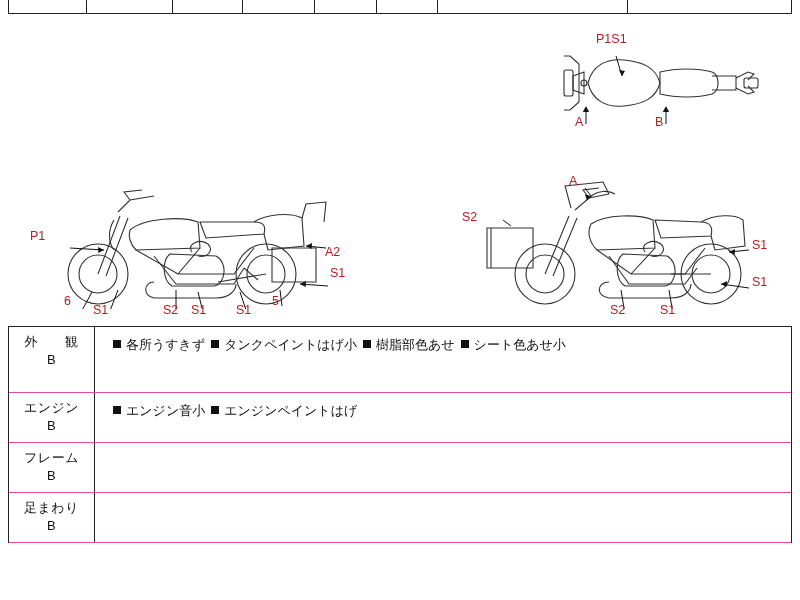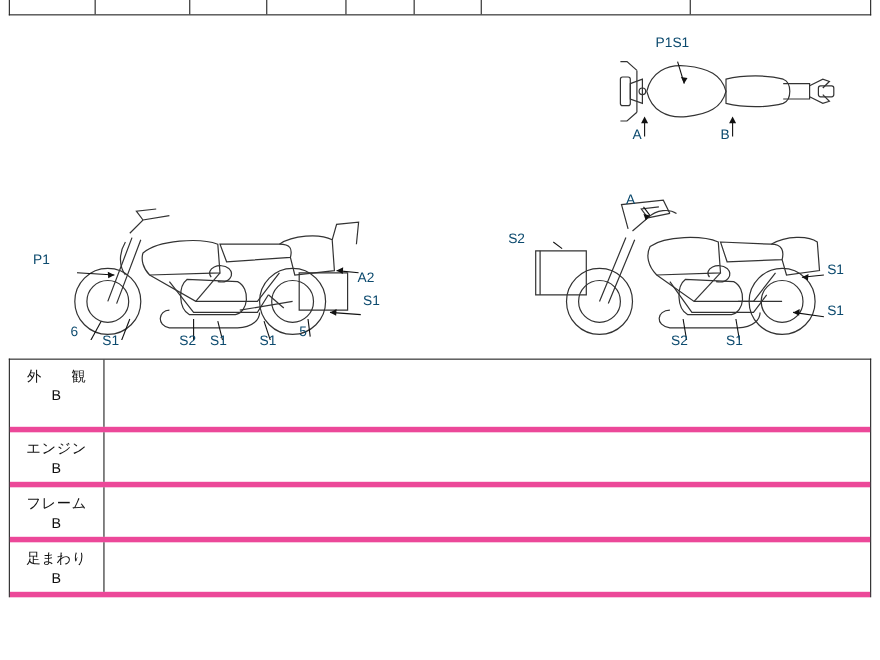--- a/index.html
+++ b/index.html
@@ -57,37 +57,37 @@
     height: 312px;
     box-sizing: border-box;
   }
 
   svg.bike { position: absolute; }
 
   .lbl {
     position: absolute;
     font-size: 12.5px;
     font-family: "Liberation Sans", sans-serif;
-    color: #0c4a6e;
+    color: #b91c1c;
     white-space: nowrap;
   }
 
   
   .cond-table {
     position: absolute;
     left: 8px;
     top: 326px;
     width: 784px;
     border: 1px solid #222;
     border-bottom: none;
     box-sizing: border-box;
   }
   .cond-row {
     display: flex;
-    border-bottom: 5px solid #ec4899;
+    border-bottom: 1px solid #ec4899;
     box-sizing: border-box;
     min-height: 50px;
   }
   .cond-head {
     width: 86px;
     flex: 0 0 86px;
     border-right: 1px solid #222;
     box-sizing: border-box;
     padding: 6px 2px 4px 2px;
     text-align: center;
@@ -289,23 +289,25 @@
         <div class="lbl" style="left: 744px; top: 224px;">S1</div>
         <div class="lbl" style="left: 744px; top: 261px;">S1</div>
         <div class="lbl" style="left: 602px; top: 289px;">S2</div>
         <div class="lbl" style="left: 652px; top: 289px;">S1</div>
       </div>
   </div>
 
   <div class="cond-table" id="cond-table">
       <div class="cond-row row-tall">
         <div class="cond-head"><span>外　　観</span><span class="grade">B</span></div>
+        <div class="cond-body"><span class="chip"><span class="sq"></span><span>各所うすきず</span></span><span class="chip"><span class="sq"></span><span>タンクペイントはげ小</span></span><span class="chip"><span class="sq"></span><span>樹脂部色あせ</span></span><span class="chip"><span class="sq"></span><span>シート色あせ小</span></span></div>
       </div>
       <div class="cond-row">
         <div class="cond-head"><span>エンジン</span><span class="grade">B</span></div>
+        <div class="cond-body"><span class="chip"><span class="sq"></span><span>エンジン音小</span></span><span class="chip"><span class="sq"></span><span>エンジンペイントはげ</span></span></div>
       </div>
       <div class="cond-row">
         <div class="cond-head"><span>フレーム</span><span class="grade">B</span></div>
       </div>
       <div class="cond-row">
         <div class="cond-head"><span>足まわり</span><span class="grade">B</span></div>
       </div>
     </div>
 
 </div>

